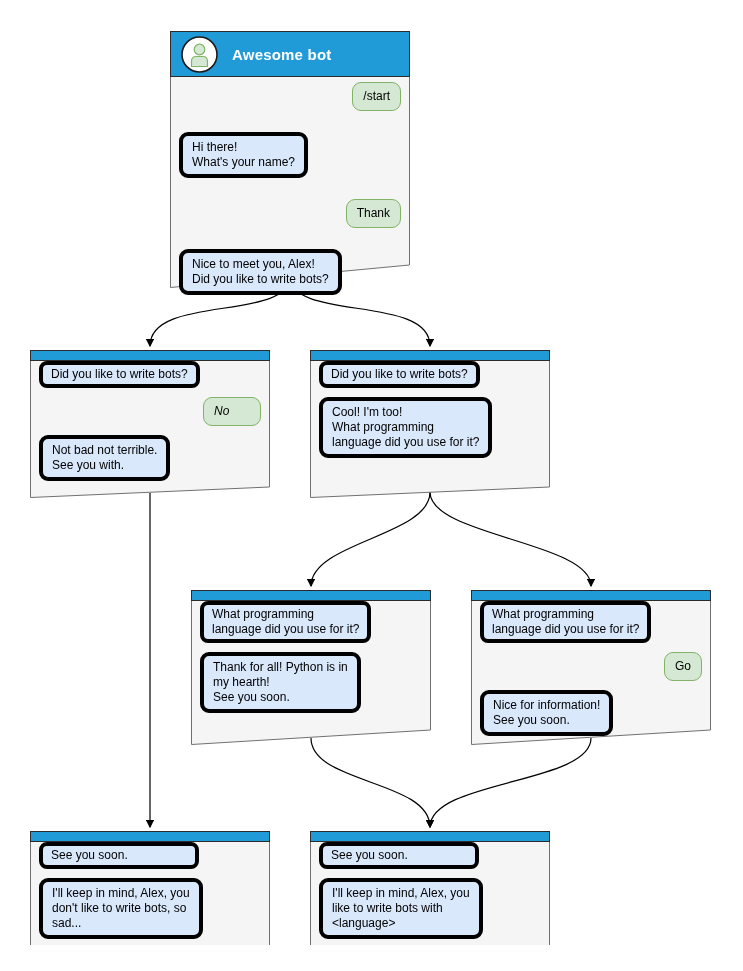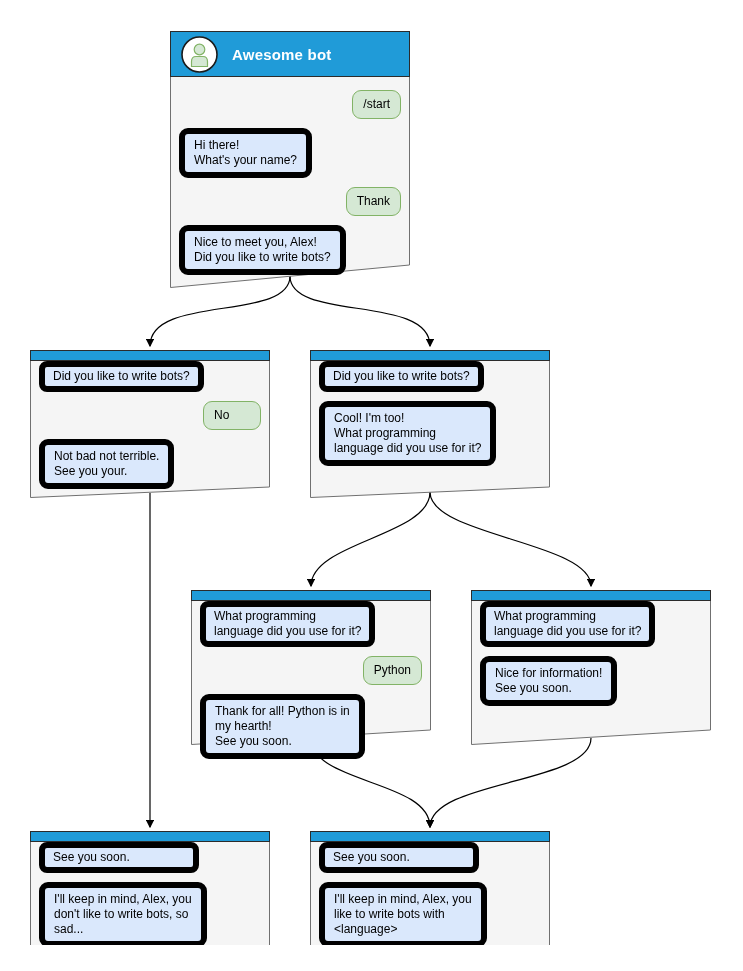--- a/index.html
+++ b/index.html
@@ -16,31 +16,31 @@
     background:#209bd8;border:1px solid #2b2b2b;
     display:flex;align-items:center;padding-left:10px;gap:14px;
   }
   .win-title{color:#ffffff;font-weight:bold;font-size:15px;letter-spacing:.2px;}
   
   .bar{
     position:absolute;left:0;top:0;width:240px;height:11px;box-sizing:border-box;
     background:#209bd8;border:1px solid #2b2b2b;
   }
   .msgs{position:absolute;left:0;right:0;display:flex;flex-direction:column;padding:0 9px;box-sizing:border-box;}
-  .msgs.main{top:48px;padding-top:11px;gap:9px;}
+  .msgs.main{top:40px;padding-top:11px;gap:21px;}
   .msgs.sub{top:11px;gap:9px;}
   .row{display:flex;}
   .row.r{justify-content:flex-end;}
   .bubble{
     box-sizing:border-box;font-size:12px;line-height:1.25;white-space:pre;
     border-radius:9px;
   }
-  .bot{background:#dae8fc;border:6px solid #000000;padding:4px 9px;}
+  .bot{background:#dae8fc;border:4px solid #000000;padding:4px 9px;}
   .user{background:#d5e8d4;border:1px solid #82b366;padding:6px 10px;}
-  .user.wide{min-width:58px;}
+  .user.wide{min-width:58px;font-style:italic;}
   .first{min-width:160px;padding:2px 8px;border-radius:8px;}
 </style>
 </head>
 <body>
 
 <div class="canvas">
 
   <svg class="connectors">
     <defs>
       <marker id="ah" viewBox="0 0 10 10" refX="8.5" refY="5" markerWidth="7" markerHeight="7" orient="auto">
@@ -95,21 +95,21 @@
     <div class="bar"></div>
     <div class="msgs sub">
       <div class="row">
           <div class="bubble bot first">Did you like to write bots?</div>
         </div>
       <div class="row r">
           <div class="bubble user wide">No</div>
         </div>
       <div class="row">
           <div class="bubble bot">Not bad not terrible.
-See you your.</div>
+See you with.</div>
         </div>
     </div>
   </div>
 
   <div class="node" style="left:310px;top:350px;width:240px;height:148px;">
     <svg class="shape" width="240" height="148">
       <polygon points="0.5,0.5 239.5,0.5 239.5,137 0.5,147.5" fill="#f5f5f5" stroke="#707070" stroke-width="1"></polygon>
     </svg>
     <div class="bar"></div>
     <div class="msgs sub">
@@ -127,41 +127,41 @@
   <div class="node" style="left:191px;top:590px;width:240px;height:155px;">
     <svg class="shape" width="240" height="155">
       <polygon points="0.5,0.5 239.5,0.5 239.5,140 0.5,154.5" fill="#f5f5f5" stroke="#707070" stroke-width="1"></polygon>
     </svg>
     <div class="bar"></div>
     <div class="msgs sub">
       <div class="row">
           <div class="bubble bot first">What programming
 language did you use for it?</div>
         </div>
-      <div class="row r">
-          <div class="bubble user">Python</div>
-        </div>
       <div class="row">
           <div class="bubble bot">Thank for all! Python is in
 my hearth!
 See you soon.</div>
         </div>
     </div>
   </div>
 
   <div class="node" style="left:471px;top:590px;width:240px;height:155px;">
     <svg class="shape" width="240" height="155">
       <polygon points="0.5,0.5 239.5,0.5 239.5,140 0.5,154.5" fill="#f5f5f5" stroke="#707070" stroke-width="1"></polygon>
     </svg>
     <div class="bar"></div>
     <div class="msgs sub">
       <div class="row">
           <div class="bubble bot first">What programming
 language did you use for it?</div>
         </div>
+      <div class="row r">
+          <div class="bubble user">Go</div>
+        </div>
       <div class="row">
           <div class="bubble bot">Nice for information!
 See you soon.</div>
         </div>
     </div>
   </div>
 
   <div class="node" style="left:30px;top:831px;width:240px;height:116px;">
     <svg class="shape" width="240" height="116">
       <polygon points="0.5,0.5 239.5,0.5 239.5,115.5 0.5,115.5" fill="#f5f5f5" stroke="#707070" stroke-width="1"></polygon>

